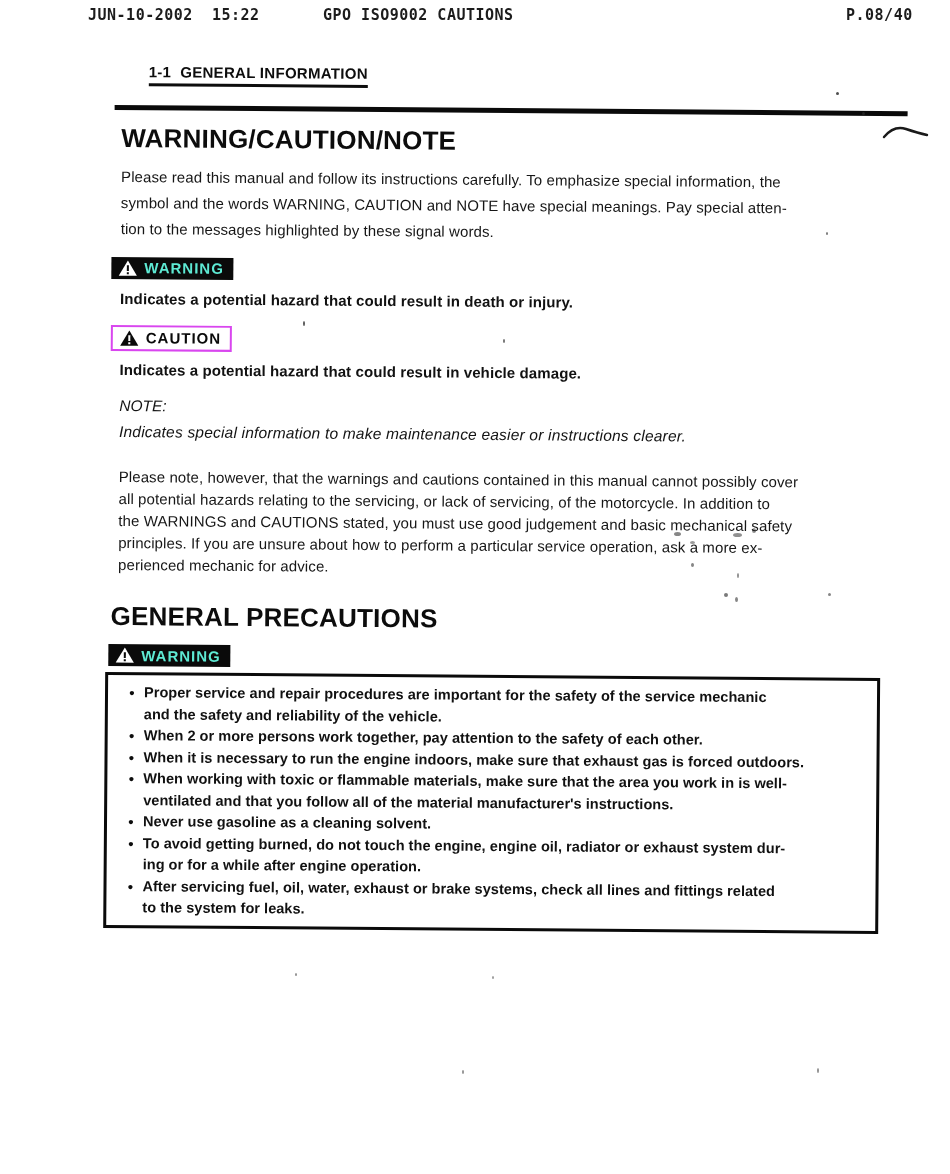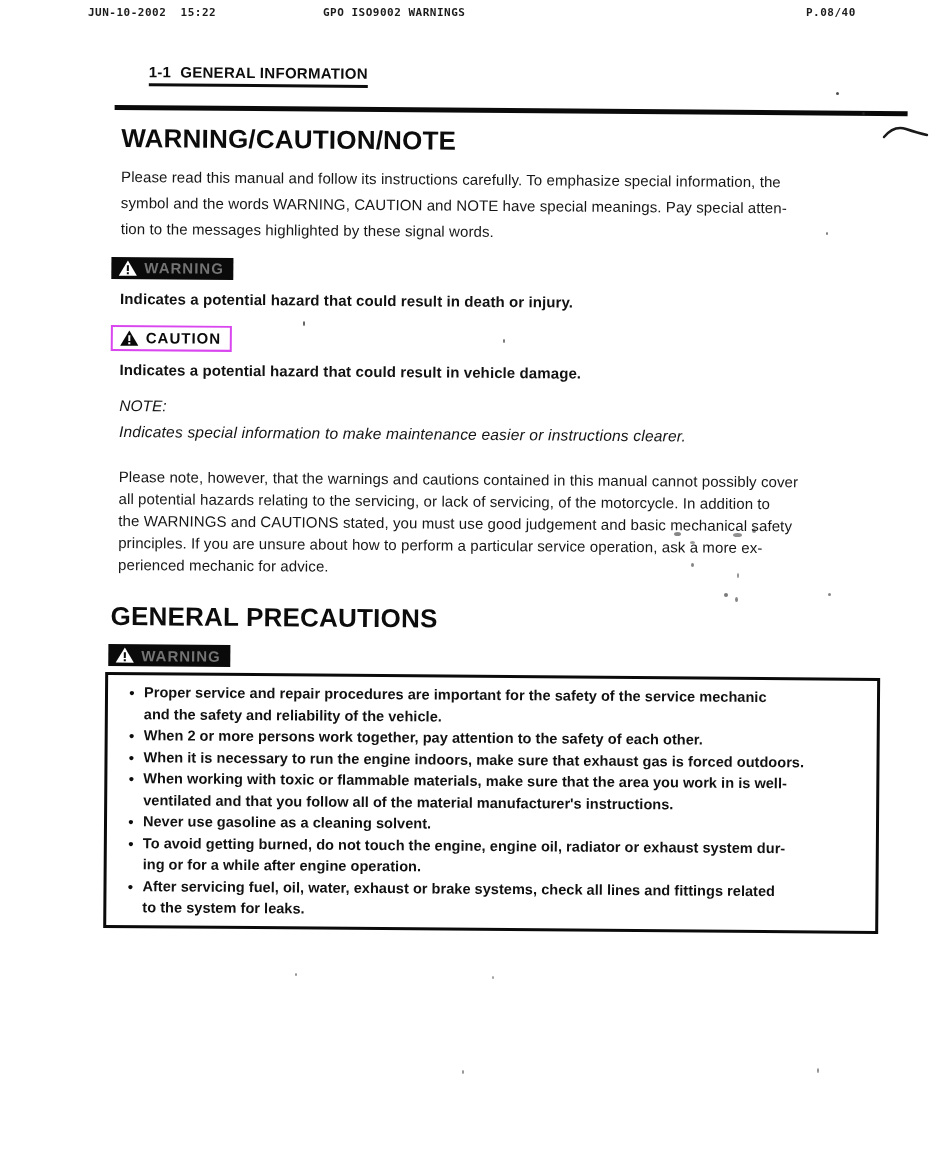--- a/index.html
+++ b/index.html
@@ -9,26 +9,26 @@
     background: #ffffff;
     overflow: hidden;
     font-family: "Liberation Sans", sans-serif;
     color: #111;
   }
 
   
   .fax-header {
     position: absolute; top: 6px; left: 0; width: 100%; height: 20px;
     font-family: "DejaVu Sans Mono", monospace;
-    font-size: 11px; font-weight: 700; color: #1c1c1c;
+    font-size: 15px; font-weight: 700; color: #1c1c1c;
     letter-spacing: 0.5px; white-space: pre;
   }
   .fax-left   { position: absolute; left: 88px;  top: 0; }
   .fax-center { position: absolute; left: 323px; top: 0; }
-  .fax-right  { position: absolute; left: 806px; top: 0; }
+  .fax-right  { position: absolute; left: 846px; top: 0; }
 
   
   .skew {
     position: absolute; top: 0; left: 0; width: 950px;
     transform: rotate(0.45deg);
     transform-origin: 120px 60px;
   }
 
   .section-header {
     margin: 46px 0 0 122px;
@@ -61,21 +61,21 @@
   }
   .body.closing { line-height: 22px; margin-top: 24px; }
 
   
   .badge {
     display: inline-flex; align-items: center; gap: 7px;
     height: 22px; padding: 0 9px 0 7px;
     font-size: 15px; font-weight: 700; letter-spacing: 1px;
     line-height: 1;
   }
-  .badge-warning { background: #0a0a0a; color: #737373; }
+  .badge-warning { background: #0a0a0a; color: #5eead4; }
   .badge-warning .tri-bg   { fill: #ffffff; }
   .badge-warning .tri-mark { fill: #0a0a0a; }
   .badge-caution {
     background: #ffffff; color: #0a0a0a;
     border: 2px solid #d946ef; height: 22px;
   }
   .badge-caution .tri-bg   { fill: #0a0a0a; }
   .badge-caution .tri-mark { fill: #ffffff; }
   .tri { width: 19px; height: 16px; display: block; }
 
@@ -126,21 +126,21 @@
   .noise { position: absolute; background: #222; border-radius: 50%; }
   .squiggle { position: absolute; }
 </style>
 </head>
 <body>
 
 <div class="page">
 
   <div class="fax-header">
     <span class="fax-left">JUN-10-2002  15:22</span>
-    <span class="fax-center">GPO ISO9002 WARNINGS</span>
+    <span class="fax-center">GPO ISO9002 CAUTIONS</span>
     <span class="fax-right">P.08/40</span>
   </div>
 
   <div class="skew">
 
     <div class="section-header">
       <span class="section-title">1-1  GENERAL INFORMATION</span>
     </div>
     <div class="thick-rule"></div>
 

